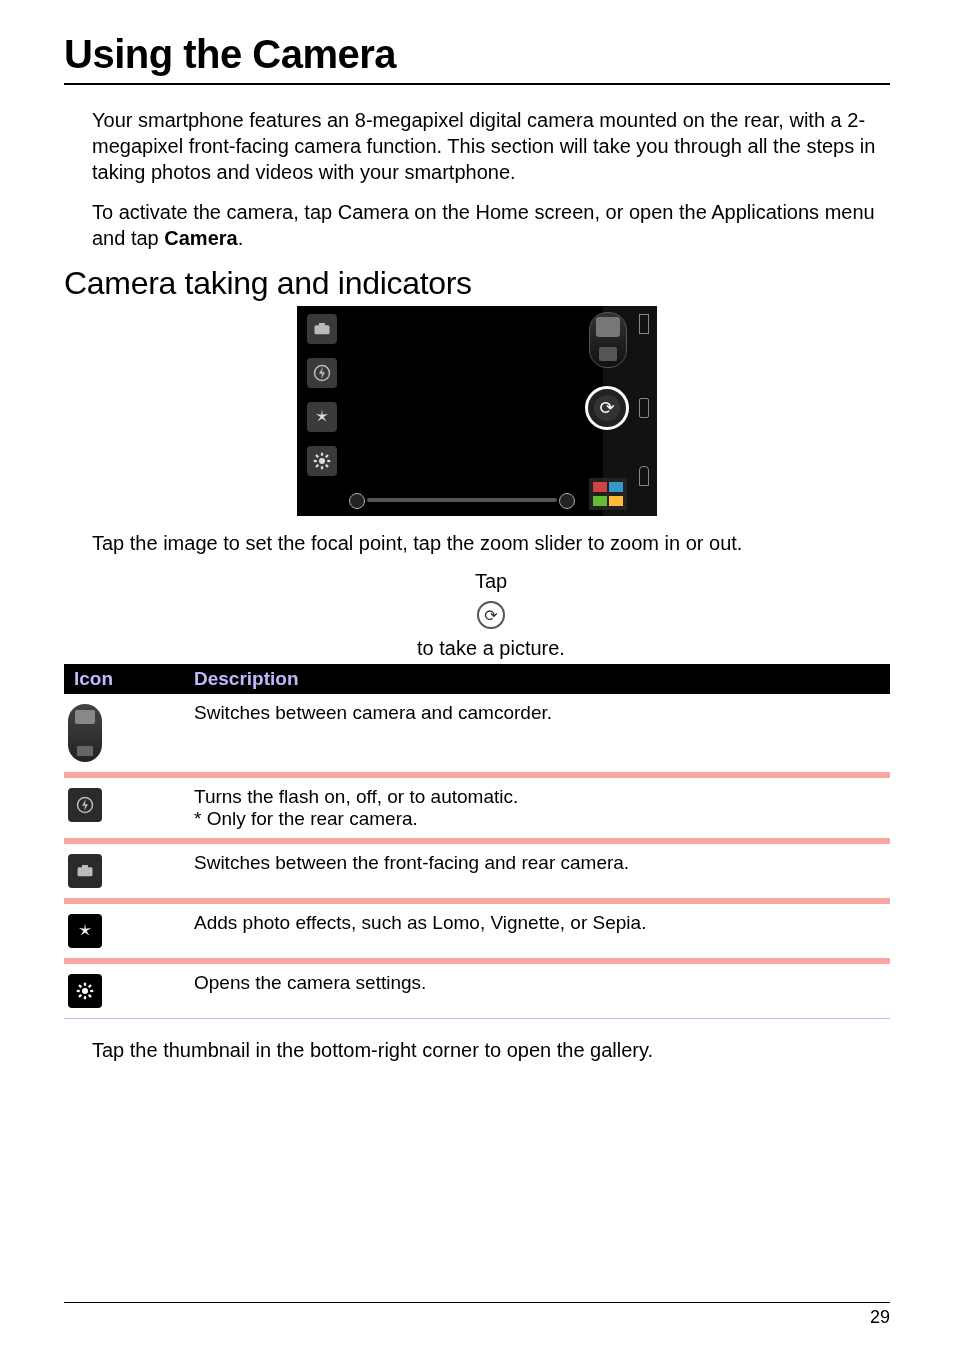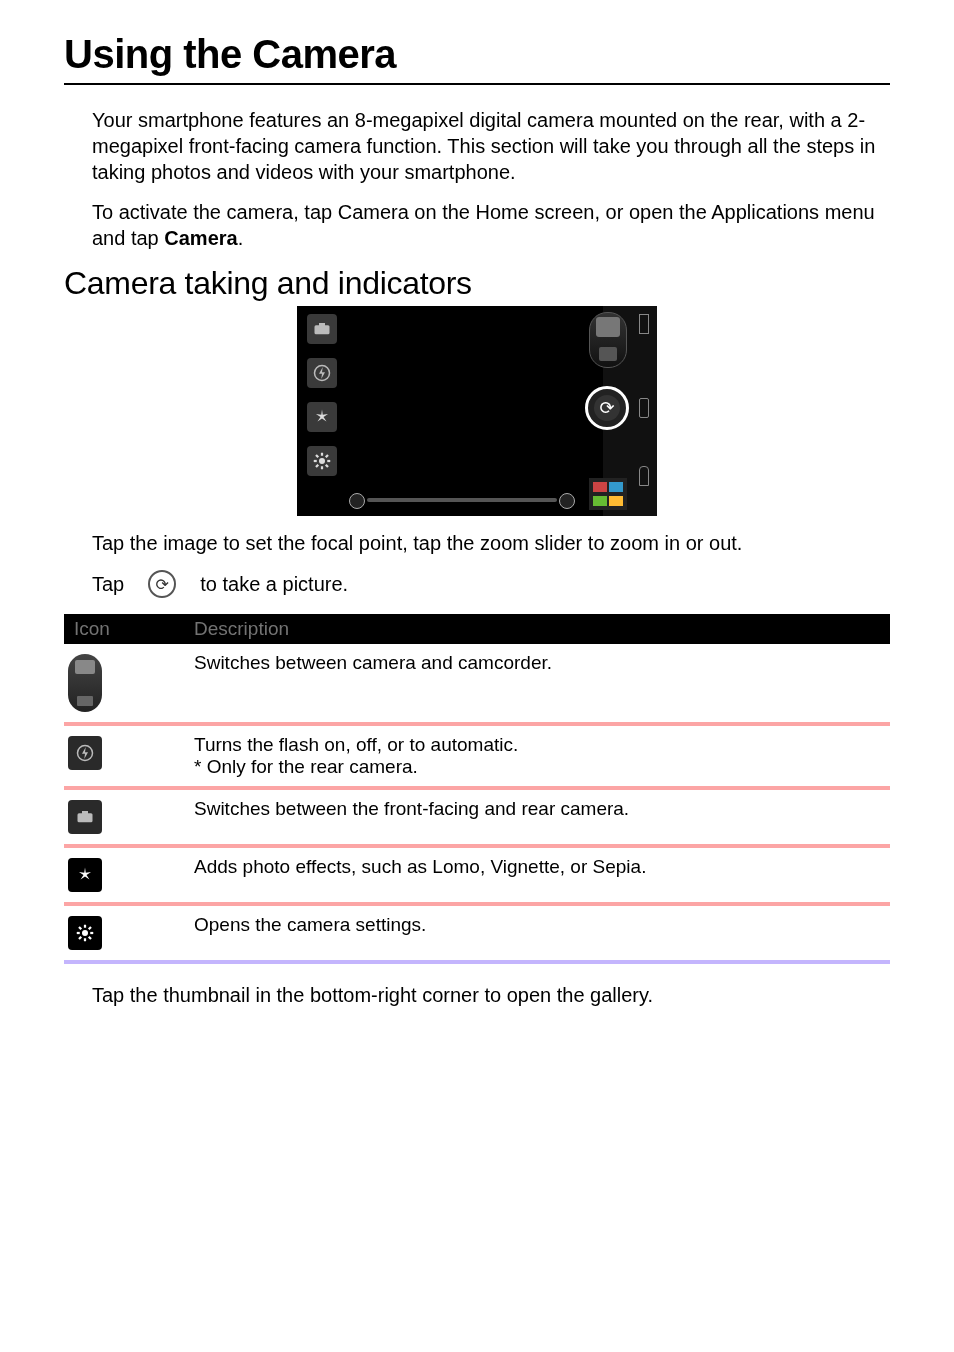--- a/index.html
+++ b/index.html
@@ -29,28 +29,28 @@
   .ss-mode { position:absolute; right:30px; top:6px; width:38px; height:56px; border-radius:18px; background:linear-gradient(#333,#111); border:1px solid #555; }
   .ss-mode .cam { position:absolute; top:4px; left:50%; transform:translateX(-50%); width:24px; height:20px; background:#777; border-radius:3px; }
   .ss-mode .vid { position:absolute; bottom:6px; left:50%; transform:translateX(-50%); width:18px; height:14px; background:#555; border-radius:2px; }
   .ss-gallery { position:absolute; right:30px; bottom:6px; width:38px; height:32px; background:#222; display:flex; flex-wrap:wrap; align-items:center; justify-content:center; gap:2px; padding:3px; }
   .ss-gallery span { width:14px; height:10px; }
   .ss-gallery span:nth-child(1){background:#c44;}
   .ss-gallery span:nth-child(2){background:#39c;}
   .ss-gallery span:nth-child(3){background:#6b3;}
   .ss-gallery span:nth-child(4){background:#fb3;}
 
-  .take-line { display:flex; align-items:center; gap:24px; font-size:20px; margin-bottom:16px; }
+  .take-line { display:flex; align-items:center; gap:8px; font-size:20px; margin-bottom:4px;flex-direction:column; }
   .shutter-inline { width:28px; height:28px; border:2px solid #555; border-radius:50%; display:inline-flex; align-items:center; justify-content:center; font-size:16px; color:#333; }
 
   table.icontable { width: 100%; border-collapse: collapse; font-size: 19px; }
-  table.icontable thead th { background: #000; color: #737373; text-align: left; font-weight: 400; padding: 4px 10px; }
+  table.icontable thead th { background: #000; color: #c4b5fd; text-align: left; font-weight: 700; padding: 4px 10px; }
   table.icontable thead th.icon-col { width: 120px; }
-  table.icontable tbody td { border-bottom: 4px solid #fca5a5; padding: 8px 10px; vertical-align: top; }
-  table.icontable tbody tr:last-child td { border-bottom: 4px solid #c4b5fd; }
+  table.icontable tbody td { border-bottom: 6px solid #fca5a5; padding: 8px 10px; vertical-align: top; }
+  table.icontable tbody tr:last-child td { border-bottom: 1px solid #c4b5fd; }
   table.icontable tbody td.icon-cell { padding-left: 4px; }
   .tbl-icon { width: 34px; height: 34px; background:#2a2a2a; border-radius:4px; display:flex; align-items:center; justify-content:center; color:#ddd; font-size:18px; margin:2px 0; }
   .tbl-icon.stack { height: 58px; border-radius: 18px; background:linear-gradient(#444,#222); position:relative; }
   .tbl-icon.stack .cam { position:absolute; top:6px; left:50%; transform:translateX(-50%); width:20px; height:14px; background:#888; border-radius:2px; }
   .tbl-icon.stack .vid { position:absolute; bottom:6px; left:50%; transform:translateX(-50%); width:16px; height:10px; background:#666; border-radius:1px; }
 
   .post-para { margin-top: 18px; }
   .footer { position:absolute; bottom:24px; left:64px; right:64px; }
   .footer-line { border:none; border-top:1px solid #000; }
   .page-num { text-align:right; font-size:18px; margin-top:4px; }
@@ -215,14 +215,18 @@
         </td>
         <td>Opens the camera settings.</td>
       </tr>
     </tbody>
   </table>
 
   <div class="indent post-para">
     <p class="para">Tap the thumbnail in the bottom-right corner to open the gallery.</p>
   </div>
 
+  <div class="footer">
+    <hr class="footer-line">
+    <div class="page-num">29</div>
+  </div>
 
 </div>
 
 </body></html>

